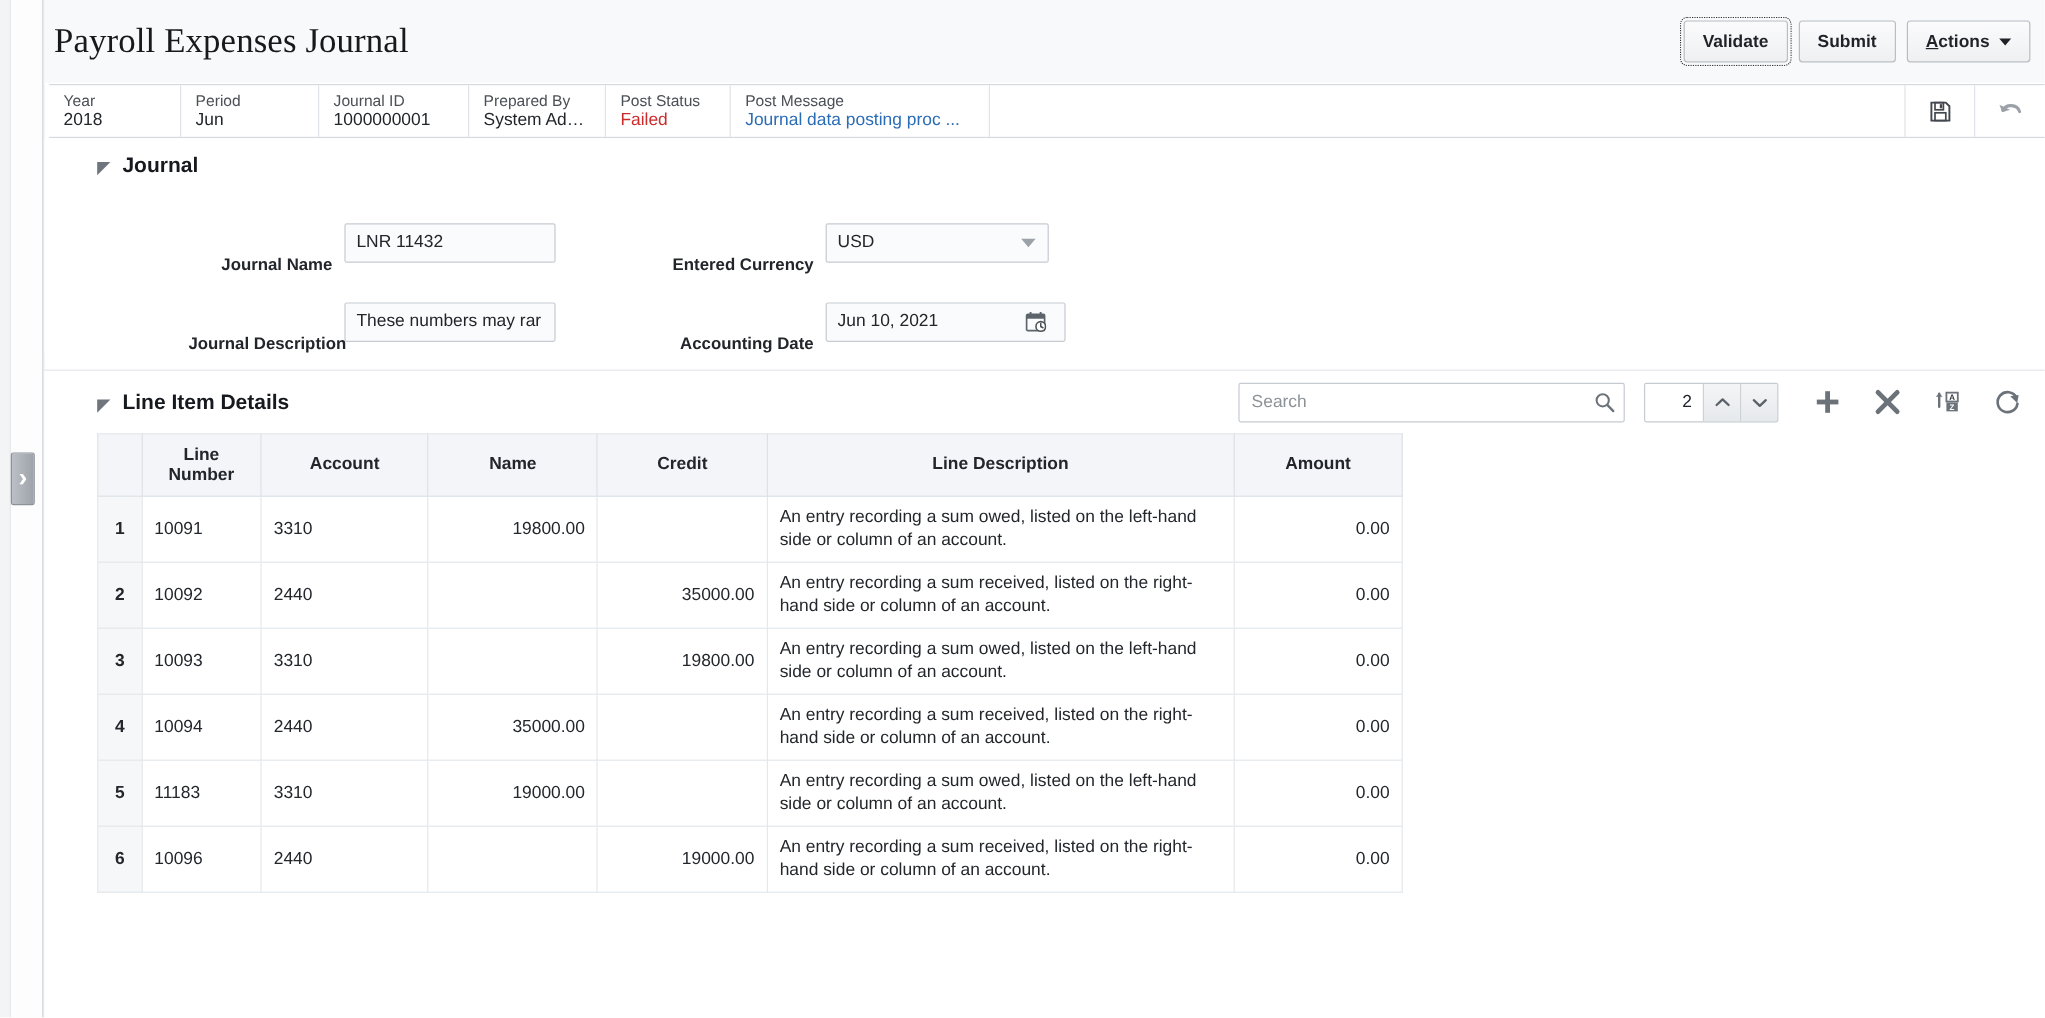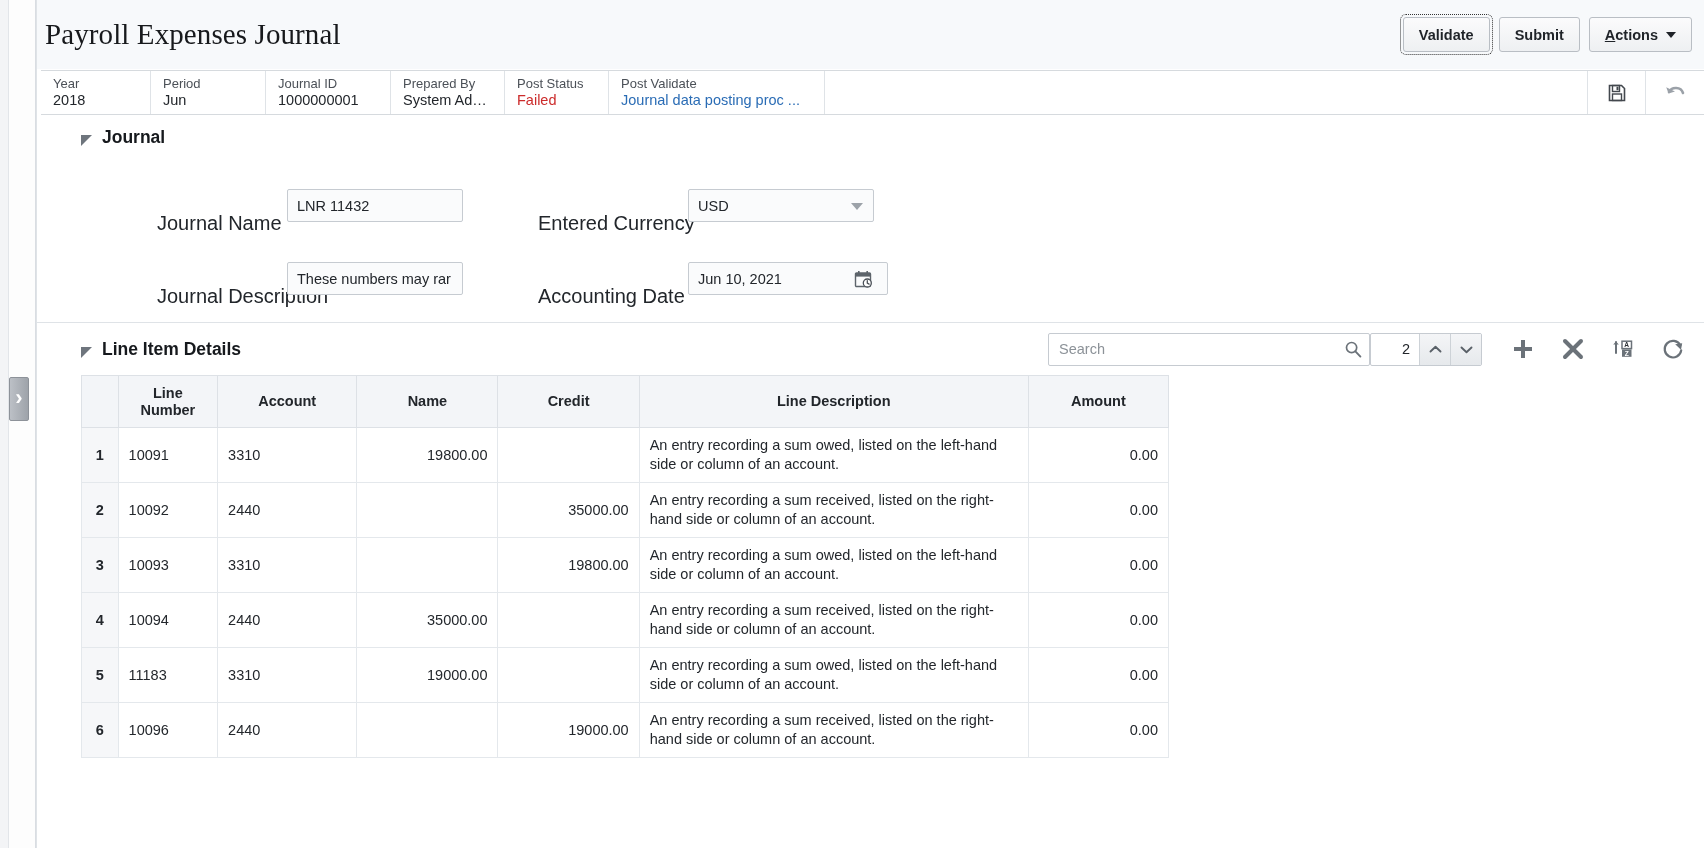--- a/index.html
+++ b/index.html
@@ -197,22 +197,22 @@
   }
   #header-form {
     display: flex;
     padding: 28px 0 0 0;
   }
   .form-col { display: flex; flex-direction: column; gap: 14px; }
   .form-col.left { padding-left: 120px; }
   .form-col.right { padding-left: 75px; }
   .field-row { display: flex; align-items: center; }
   .field-label {
-    font-size: 20px;
-    font-weight: normal;
+    font-size: 14px;
+    font-weight: bold;
     color: #22262b;
     text-align: right;
     padding-right: 10px;
     white-space: nowrap;
     margin-top: 36px;
   }
   .field-label.w1 { width: 130px; }
   .field-label.w2 { width: 150px; }
   .txtinput {
     height: 33px;
@@ -270,21 +270,21 @@
     padding-right: 6px;
     background: #ffffff;
   }
   #lines-toolbar .section-title { padding-left: 0; }
   .tb-right {
     margin-left: auto;
     display: flex;
     align-items: center;
     gap: 0;
   }
-  .searchwrap { position: relative; width: 322px; }
+  .searchwrap { position: relative; width: 322px; margin-right: 16px; }
   .searchwrap input {
     width: 322px;
     height: 33px;
     border: 1px solid #c6cbd1;
     border-radius: 2px;
     background: #ffffff;
     padding: 0 34px 0 10px;
     font-family: "Liberation Sans", sans-serif;
     font-size: 14.5px;
     color: #22262b;
@@ -431,21 +431,21 @@
       </div>
       <div class="info-cell" style="width:114px;flex:0 0 114px">
         <span class="k">Prepared By</span>
         <span class="v">System Admin</span>
       </div>
       <div class="info-cell" style="width:104px;flex:0 0 104px">
         <span class="k">Post Status</span>
         <span class="v status-failed">Failed</span>
       </div>
       <div class="info-cell" style="width:216px;flex:0 0 216px">
-        <span class="k">Post Validate</span>
+        <span class="k">Post Message</span>
         <span class="v linkish">Journal data posting proc ...</span>
       </div>
 
       <div id="info-spacer"></div>
 
       <div class="info-icon-cell">
         <svg width="20" height="20" viewBox="0 0 20 20">
           <path d="M2.5 2.5h12L17.5 5.5v12h-15z" fill="none" stroke="#43484e" stroke-width="1.6"></path>
           <rect x="5.5" y="2.5" width="7" height="6" fill="none" stroke="#43484e" stroke-width="1.4"></rect>
           <rect x="9.5" y="3.8" width="2" height="3.4" fill="#43484e"></rect>

